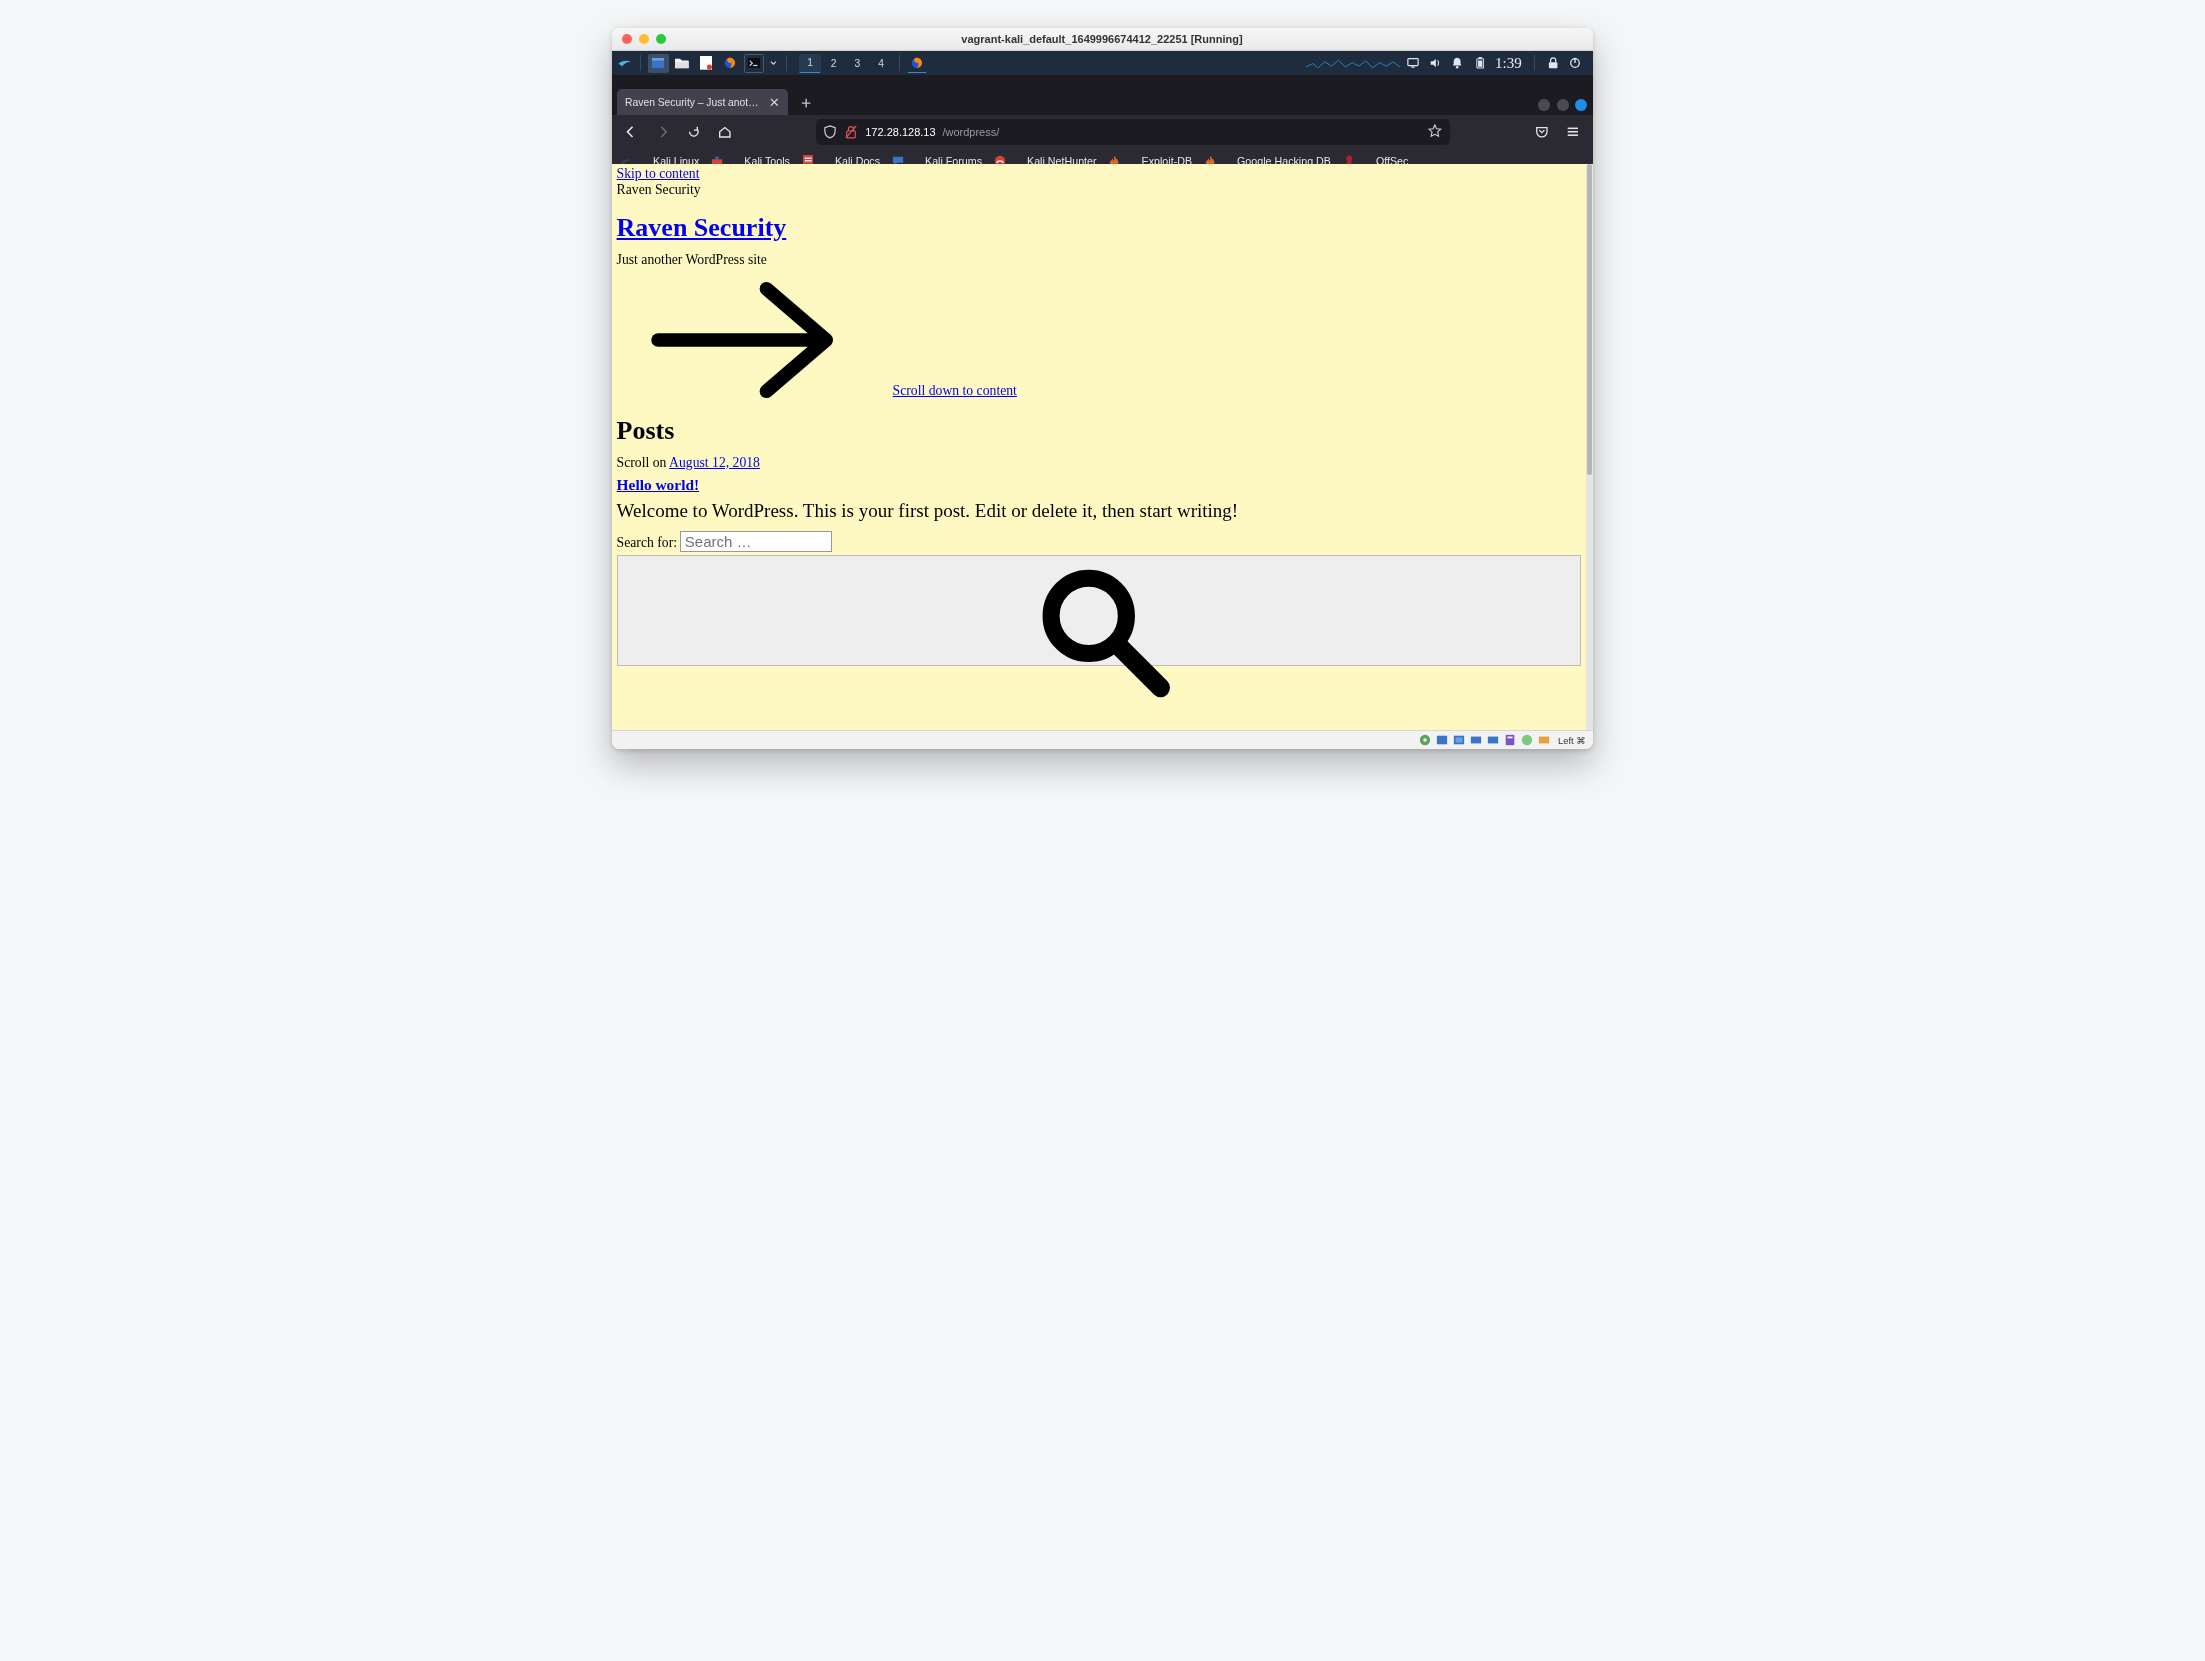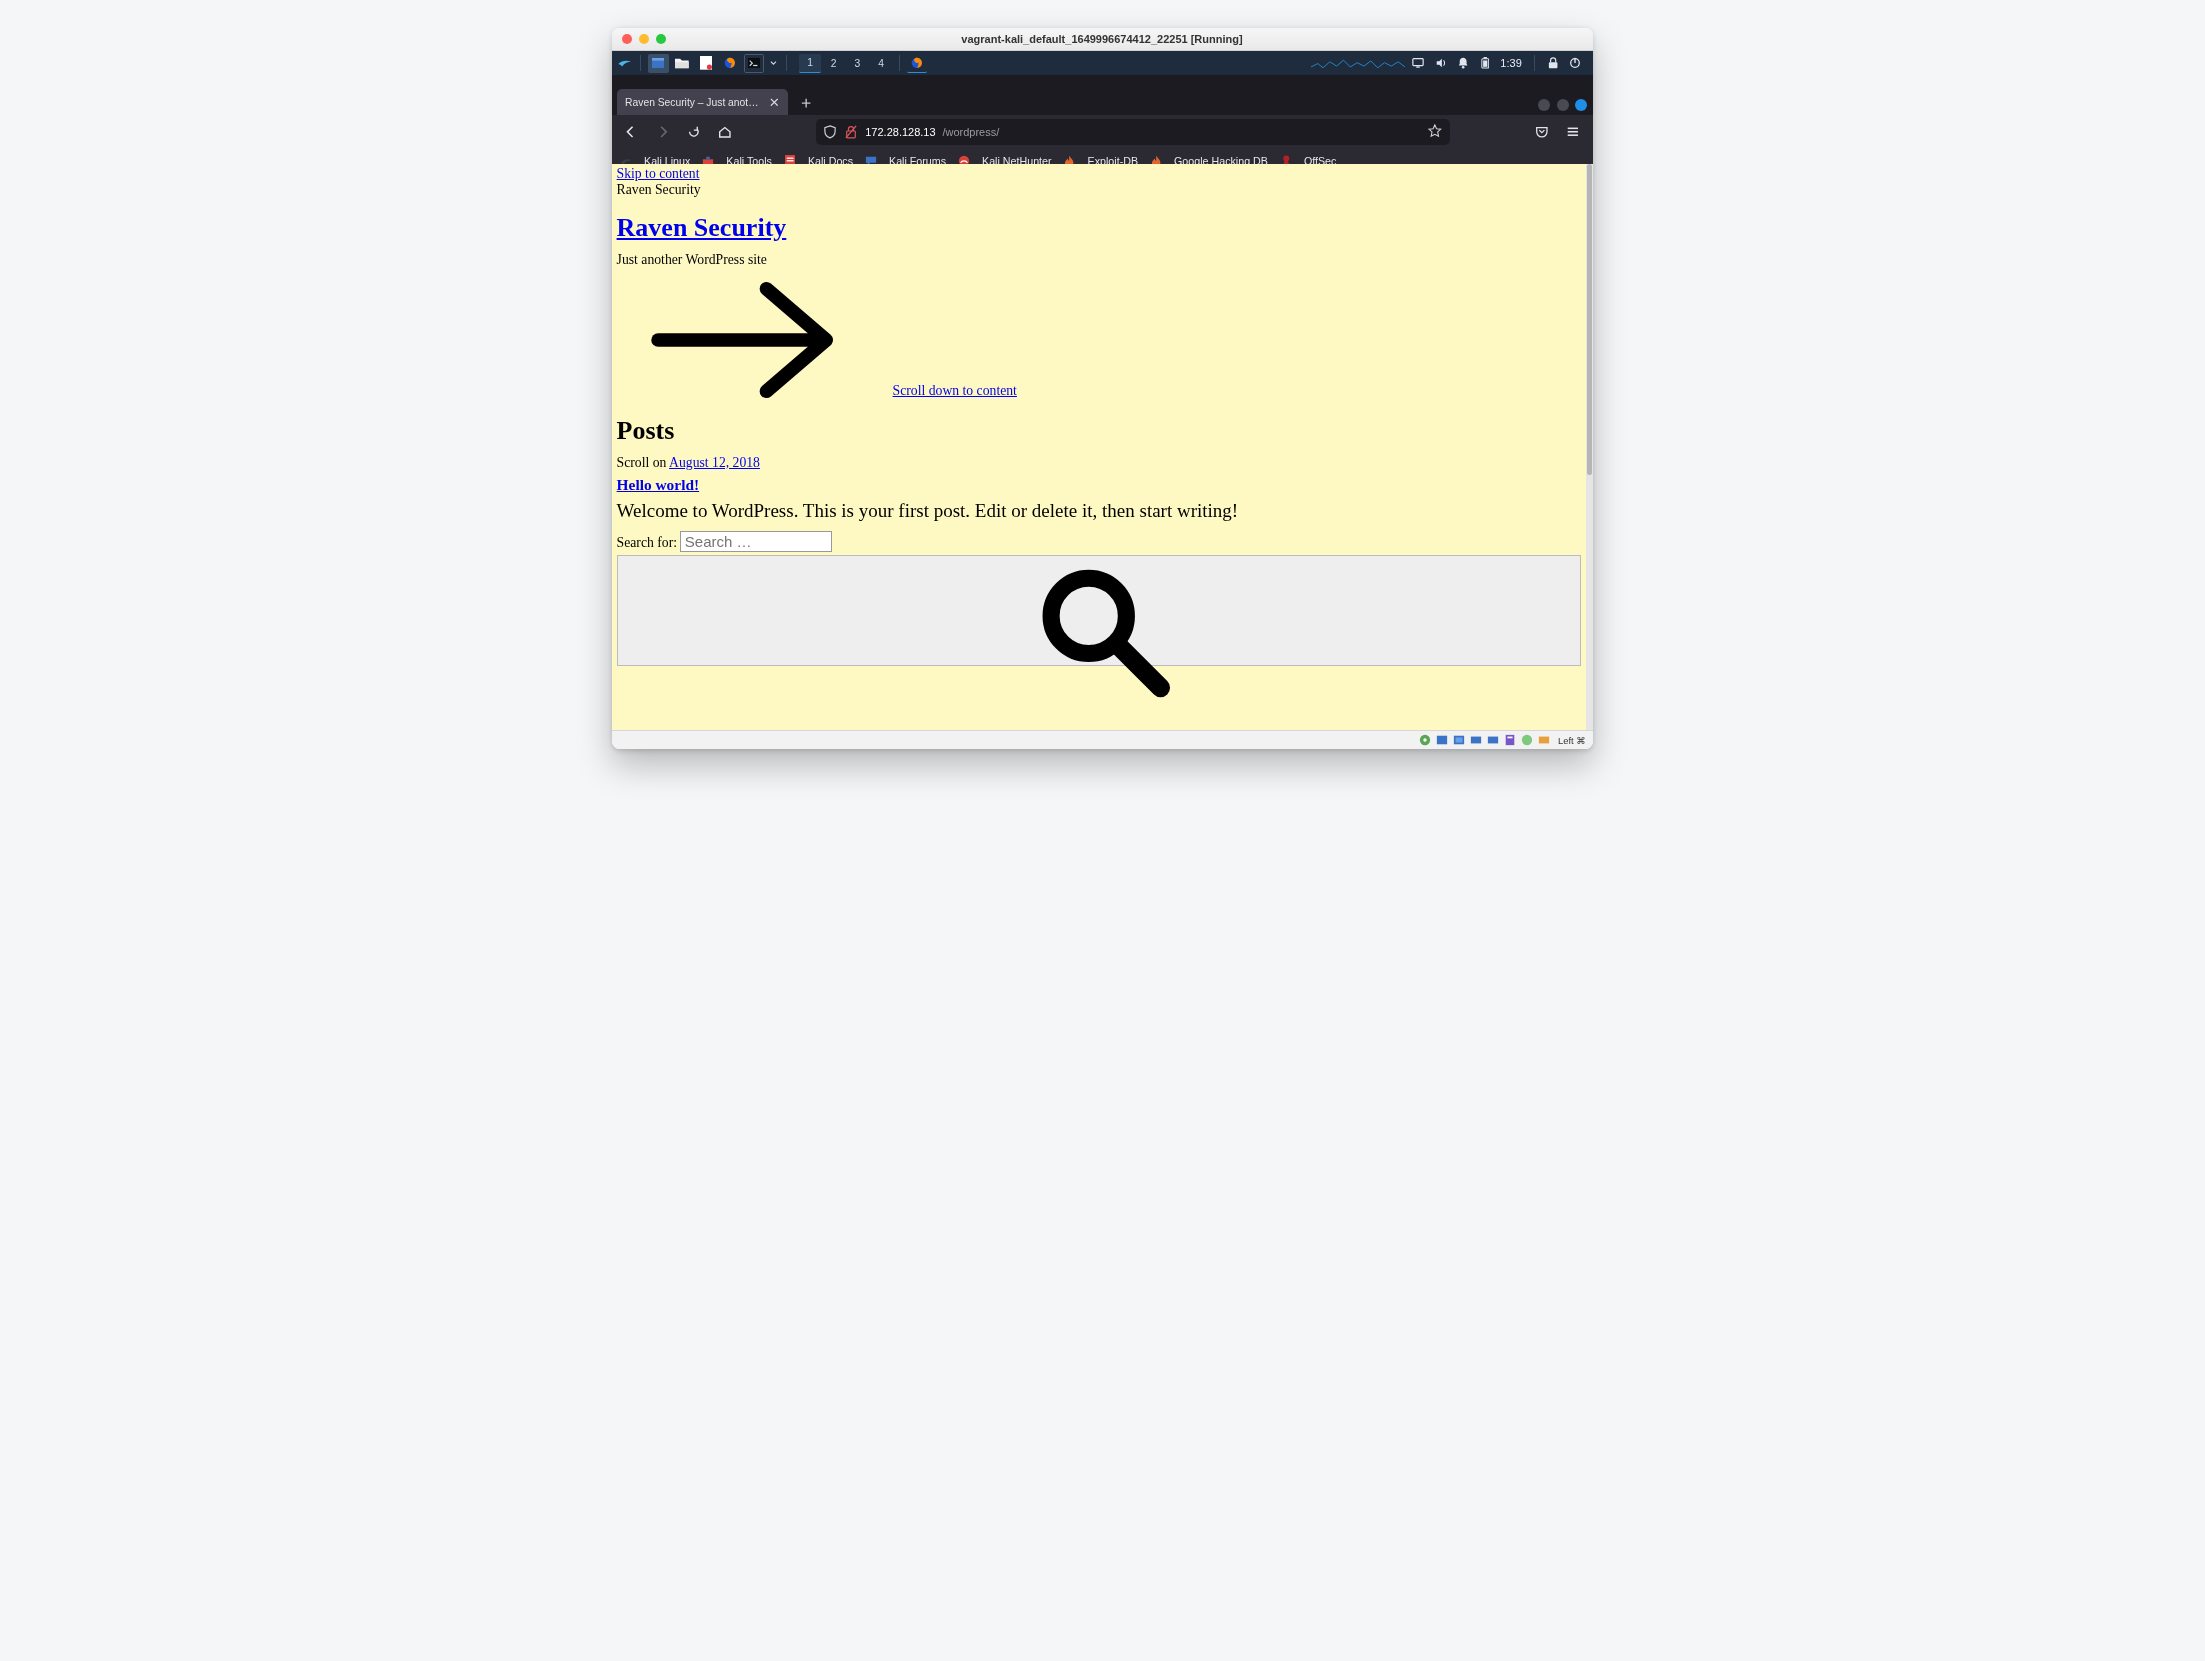--- a/index.html
+++ b/index.html
@@ -78,21 +78,21 @@
   .ws-group { display:flex; gap:1.7px; margin-left:5.1px;}
   .ws {
     width:22px; height:19px;
     display:flex; align-items:center; justify-content:center;
     color:#cfd9e4; border-radius:1.7px;
   }
   .ws.active { border-bottom:1.7px solid #2b90d9; background:#273a50;}
   .panel-spacer { flex:1; }
   .panel-right { display:flex; gap:8.5px; align-items:center; padding-right:5.1px;}
   .panel-icon { width:13.7px; height:13.7px; display:flex; align-items:center; justify-content:center; }
-  .clock { font-size:11px; color:#e7eef6; }
+  .clock { font-size:15px; color:#e7eef6;font-family:Liberation Serif, serif; }
   .ff-launcher { border-bottom:1.7px solid #2b90d9; }
   
   .ff-tabstrip {
     height: 40px;
     background: #1c1b22;
     display:flex; align-items:flex-end;
     padding: 0 5.1px;
   }
   .ff-tab {
     height:26px;
@@ -153,21 +153,21 @@
   .ff-bookmarks {
     height:24px;
     background:#2b2a33;
     display:flex;align-items:center;gap:12px;
     padding:0 8.5px;
     color:#e7e7ec;
     font-size:10.7px;
     border-bottom:0.9px solid #1a1922;
   }
   .bm {
-    display:flex;align-items:center;gap:12px;
+    display:flex;align-items:center;gap:21px;
   }
   .bm .bm-icon { width:12px;height:12px;display:inline-flex;align-items:center;justify-content:center;}
   
   .content-area {
     position:absolute;
     top:136px; left:0; right:6.8px; bottom:19px;
     background:#fef9c3;
     overflow:hidden;
   }
   .scrollbar {

